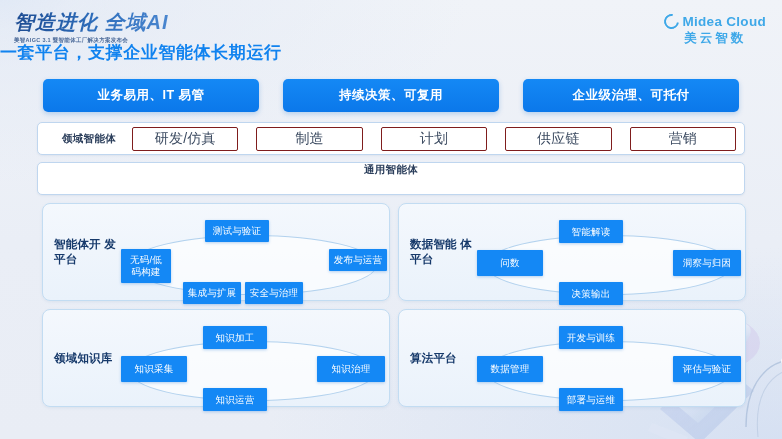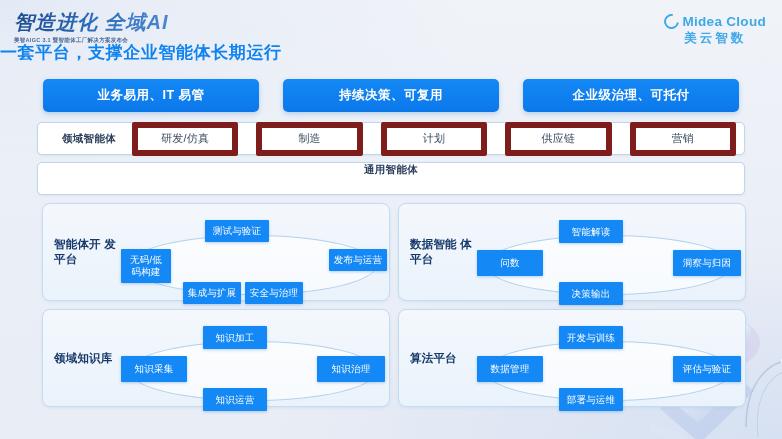--- a/index.html
+++ b/index.html
@@ -68,23 +68,23 @@
     box-shadow:0 1px 2px rgba(100,130,170,.10);
   }
   .agentrow.r1{top:122px;}
   .agentrow.r2{top:162px;flex-direction:column;}
   .agentrow-label{
     width:86px;flex:0 0 86px;text-align:center;
     font-size:10.5px;font-weight:700;color:#2c3f5c;letter-spacing:.3px;
   }
   .agentcells{flex:1;display:flex;gap:18px;}
   .agentcell{
-    flex:1;height:22px;border:6px solid #7f1d1d;border-radius:2px;background:#ffffff;
+    flex:1;height:22px;border:1px solid #7f1d1d;border-radius:2px;background:#ffffff;
     display:flex;align-items:center;justify-content:center;
-    font-size:11px;color:#3b4a60;letter-spacing:.2px;white-space:nowrap;
+    font-size:14px;color:#3b4a60;letter-spacing:.2px;white-space:nowrap;
   }
 
   
   .panel{
     position:absolute;width:348px;height:98px;
     background:linear-gradient(180deg,#f4f8fd 0%,#eaf2fb 100%);
     border:1px solid #c2dcf2;border-radius:8px;box-sizing:border-box;
     box-shadow:0 1px 3px rgba(110,150,190,.12);
   }
   .panel.p1{left:42px;top:203px;}

